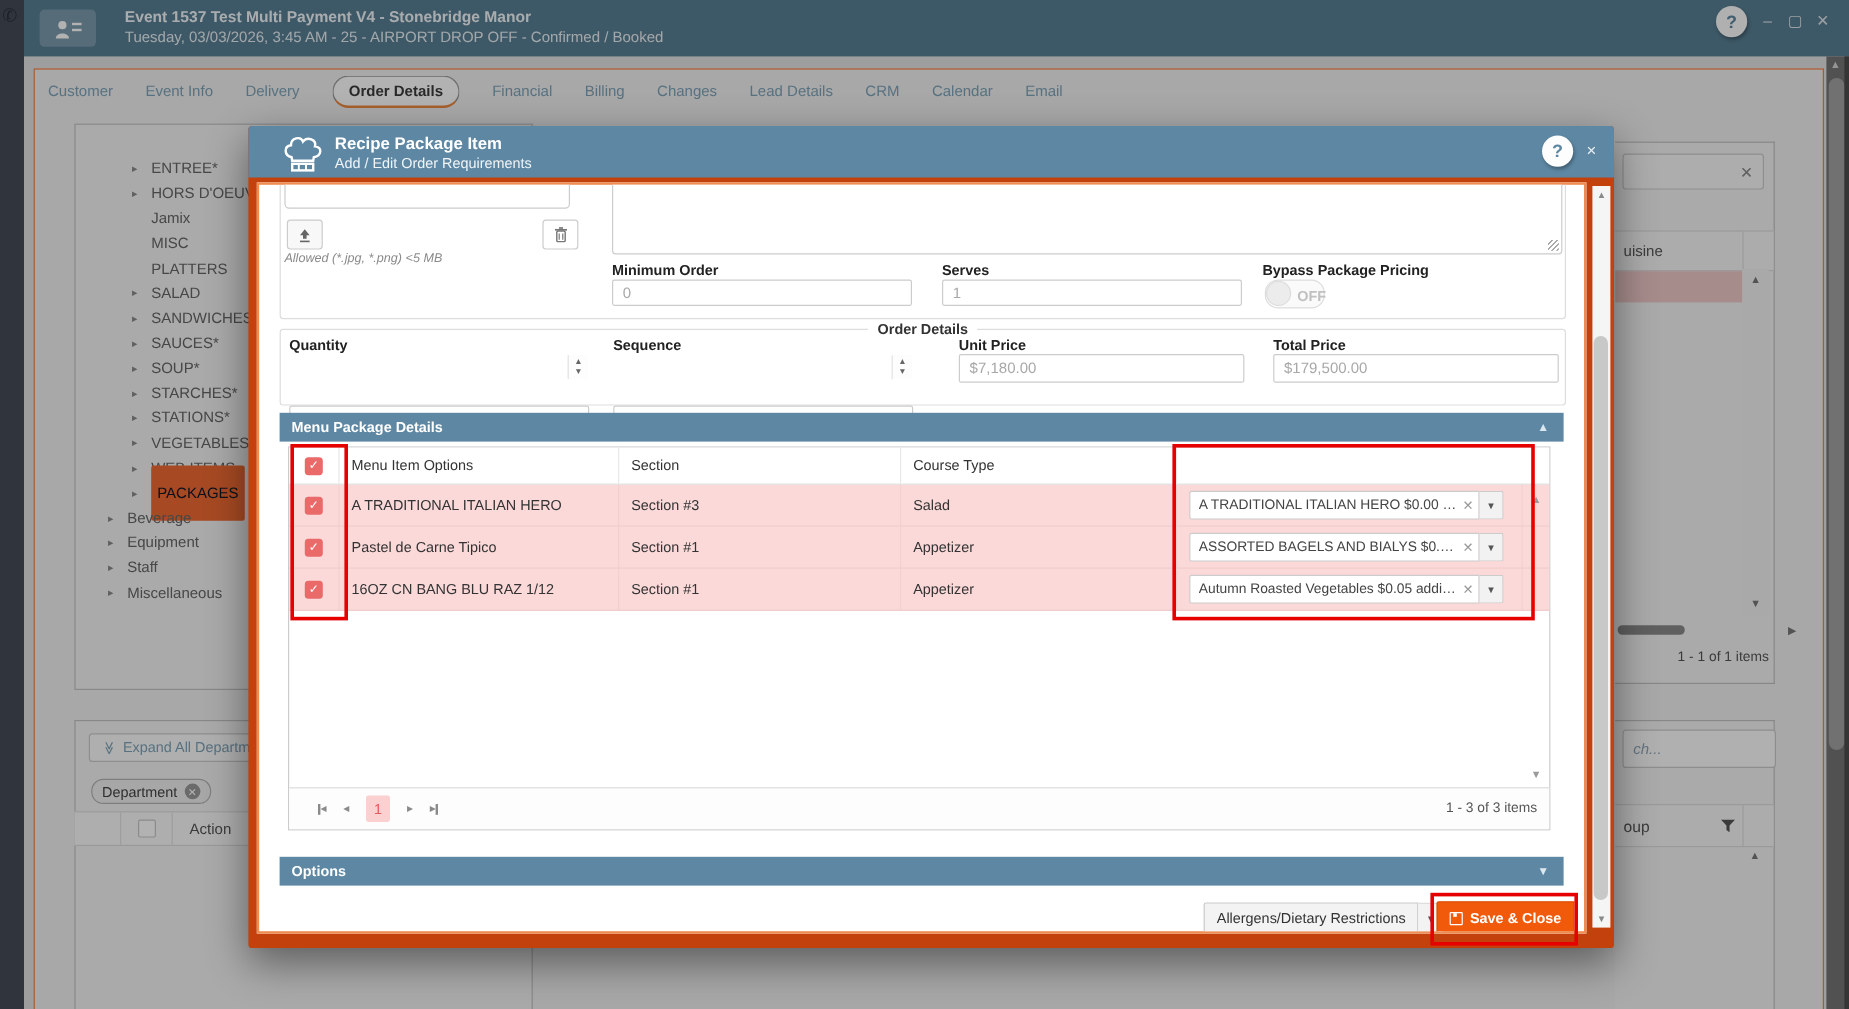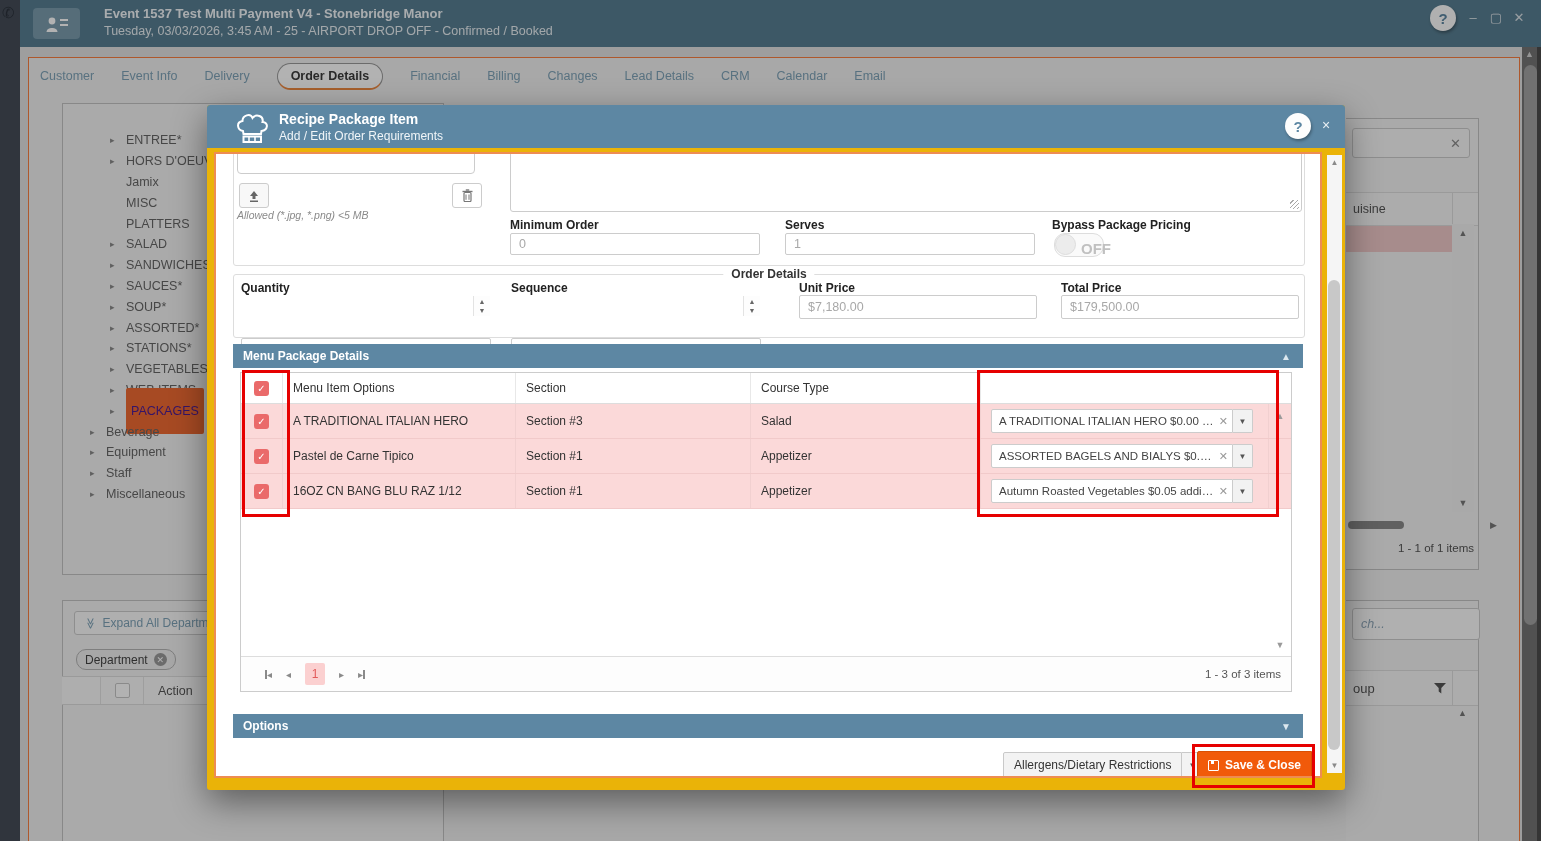--- a/index.html
+++ b/index.html
@@ -29,21 +29,21 @@
     padding:5px 13px;color:#3c3c3c;font-weight:700;}
 
   
   .tree-panel{left:62px;top:103px;width:380px;height:470px;border:1px solid #c3c3c3;background:#f4f4f4;z-index:1;}
   .tree{left:62px;top:130px;width:300px;z-index:2;list-style:none;margin:0;padding:0;font-size:12.5px;color:#666;}
   .tree li{height:20.8px;display:flex;align-items:center;white-space:nowrap;}
   .tree .arr{color:#8a8a8a;font-size:9px;margin-right:8px;width:8px;}
   .lvl2{padding-left:48px;}
   .lvl2.noarr{padding-left:64px;}
   .lvl1{padding-left:28px;}
-  .sel-pkg{background:#ef6a33;color:#4c1d95;padding:16px 5px;border-radius:2px;text-align:right;}
+  .sel-pkg{background:#ef6a33;color:#0f172a;padding:16px 5px;border-radius:2px;text-align:right;}
 
   
   .lb-panel{left:62px;top:600px;width:380px;height:241px;border:1px solid #c3c3c3;background:#f4f4f4;z-index:1;}
   .expand-btn{left:74px;top:611px;height:22px;padding:0 10px;background:#fbfbfb;border:1px solid #ccc;border-radius:3px;
     color:#7fa3b8;font-size:12px;display:flex;align-items:center;gap:6px;z-index:2;white-space:nowrap;}
   .dblchev{display:inline-block;transform:rotate(90deg);font-size:11px;}
   .dept-chip{left:76px;top:649px;height:19px;padding:0 8px;border:1px solid #b5b5b5;background:#efefef;border-radius:10px;
     font-size:12px;color:#444;display:flex;align-items:center;gap:6px;z-index:2;}
   .chip-x{width:13px;height:13px;border-radius:50%;background:#9a9a9a;color:#fff;font-size:9px;display:flex;align-items:center;justify-content:center;}
   .lb-header{left:62px;top:676px;width:380px;height:27px;background:#fafafa;border-top:1px solid #ddd;border-bottom:1px solid #ddd;z-index:2;display:flex;align-items:center;}
@@ -76,21 +76,21 @@
   
   .main-scroll{left:1522px;top:47px;width:19px;height:794px;background:#757575;z-index:2;}
   .main-scroll .edge{position:absolute;right:0;top:0;width:4px;height:100%;background:#4c4c4c;}
   .ms-up{position:absolute;left:0;top:2px;width:15px;text-align:center;color:#d5d5d5;font-size:9px;}
   .ms-thumb{position:absolute;left:2px;top:18px;width:13px;height:560px;background:#a2a2a2;border-radius:7px;}
 
   
   .dim{left:0;top:0;width:1541px;height:841px;background:rgba(0,0,0,0.30);z-index:50;}
 
   
-  .modal{left:207px;top:105px;width:1138px;height:685px;background:#eab308;border-radius:3px;z-index:100;
+  .modal{left:207px;top:105px;width:1138px;height:685px;background:#c2410c;border-radius:3px;z-index:100;
     box-shadow:0 12px 35px rgba(0,0,0,.45);}
   .modal-hdr{position:absolute;left:0;top:0;width:100%;height:43px;background:#5d87a3;border-radius:3px 3px 0 0;}
   .m-title{position:absolute;left:72px;top:6px;color:#fff;font-size:14px;font-weight:700;}
   .m-sub{position:absolute;left:72px;top:24px;color:#f0f5f8;font-size:12px;}
   .m-help{left:1078px;top:8px;}
   .m-close{position:absolute;left:1115px;top:12px;color:#e9f0f4;font-size:14px;}
   .hat{position:absolute;left:26px;top:6px;}
 
   .o-container{position:absolute;left:7px;top:47px;width:1104px;height:622px;border:2px solid #ee8c52;background:#fff;overflow:hidden;}
   .m-scroll{position:absolute;left:1120px;top:50px;width:15px;height:618px;background:#f5f5f5;}
@@ -108,21 +108,21 @@
   .bigtext{position:absolute;left:294px;top:-40px;width:790px;height:96px;border:1px solid #ccc;border-radius:3px;background:#fff;}
   .bigtext::after{content:"";position:absolute;right:2px;bottom:2px;width:9px;height:9px;
     background:repeating-linear-gradient(135deg,transparent 0 2px,#aaa 2px 3px);}
   .flabel{position:absolute;font-size:12px;font-weight:700;color:#222;white-space:nowrap;}
   .finput{position:absolute;height:22px;border:1px solid #ccc;border-radius:2px;background:#fff;
     font-family:"Liberation Sans",sans-serif;font-size:12.5px;padding:0 0 0 8px;box-sizing:border-box;}
   .ghost{color:#a8a8a8;}
   .dark{color:#333;margin-top:43px;}
   .toggle{position:absolute;left:838px;top:79px;width:48px;height:22px;border:1px solid #ddd;border-radius:11px;background:#fafafa;}
   .knob{position:absolute;left:0px;top:0px;width:21px;height:21px;border-radius:50%;background:#ececec;border:1px solid #ddd;box-sizing:border-box;}
-  .off-txt{position:absolute;left:26px;top:6px;font-size:15px;color:#c0c0c0;font-weight:700;}
+  .off-txt{position:absolute;left:26px;top:6px;font-size:12px;color:#c0c0c0;font-weight:700;}
 
   
   .od-fieldset{position:absolute;left:17px;top:120px;width:1070px;height:62px;border:1px solid #ddd;border-radius:3px;}
   .od-legend{position:absolute;left:50%;top:-8px;transform:translateX(-50%);background:#fff;padding:0 8px;
     font-size:12px;font-weight:700;color:#333;}
   .spin{position:absolute;right:1px;top:1px;width:16px;height:20px;border-left:1px solid #e3e3e3;
     display:flex;flex-direction:column;align-items:center;justify-content:center;color:#666;font-size:7px;line-height:9px;background:#fdfdfd;}
 
   
   .blue-bar{position:absolute;left:17px;width:1070px;height:24px;background:#5d87a3;color:#fff;
@@ -241,21 +241,21 @@
     <li class="lvl2">
         <span class="arr">▸</span>
         <span>SAUCES*</span>
       </li>
     <li class="lvl2">
         <span class="arr">▸</span>
         <span>SOUP*</span>
       </li>
     <li class="lvl2">
         <span class="arr">▸</span>
-        <span>ASSORTED*</span>
+        <span>STARCHES*</span>
       </li>
     <li class="lvl2">
         <span class="arr">▸</span>
         <span>STATIONS*</span>
       </li>
     <li class="lvl2">
         <span class="arr">▸</span>
         <span>VEGETABLES*</span>
       </li>
     <li class="lvl2">

